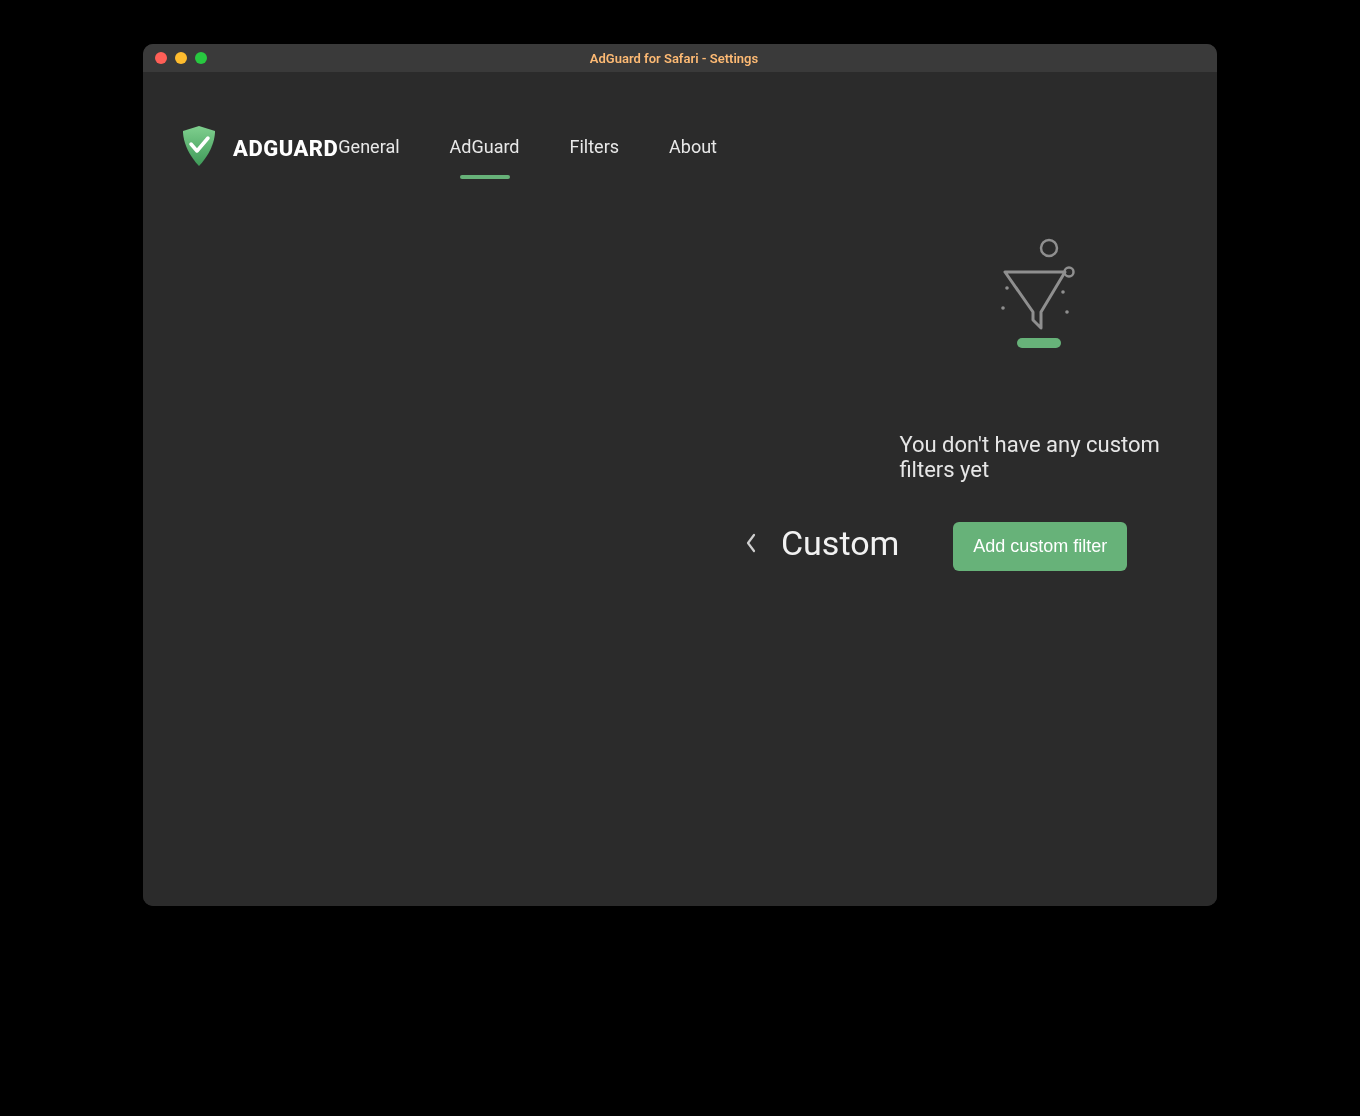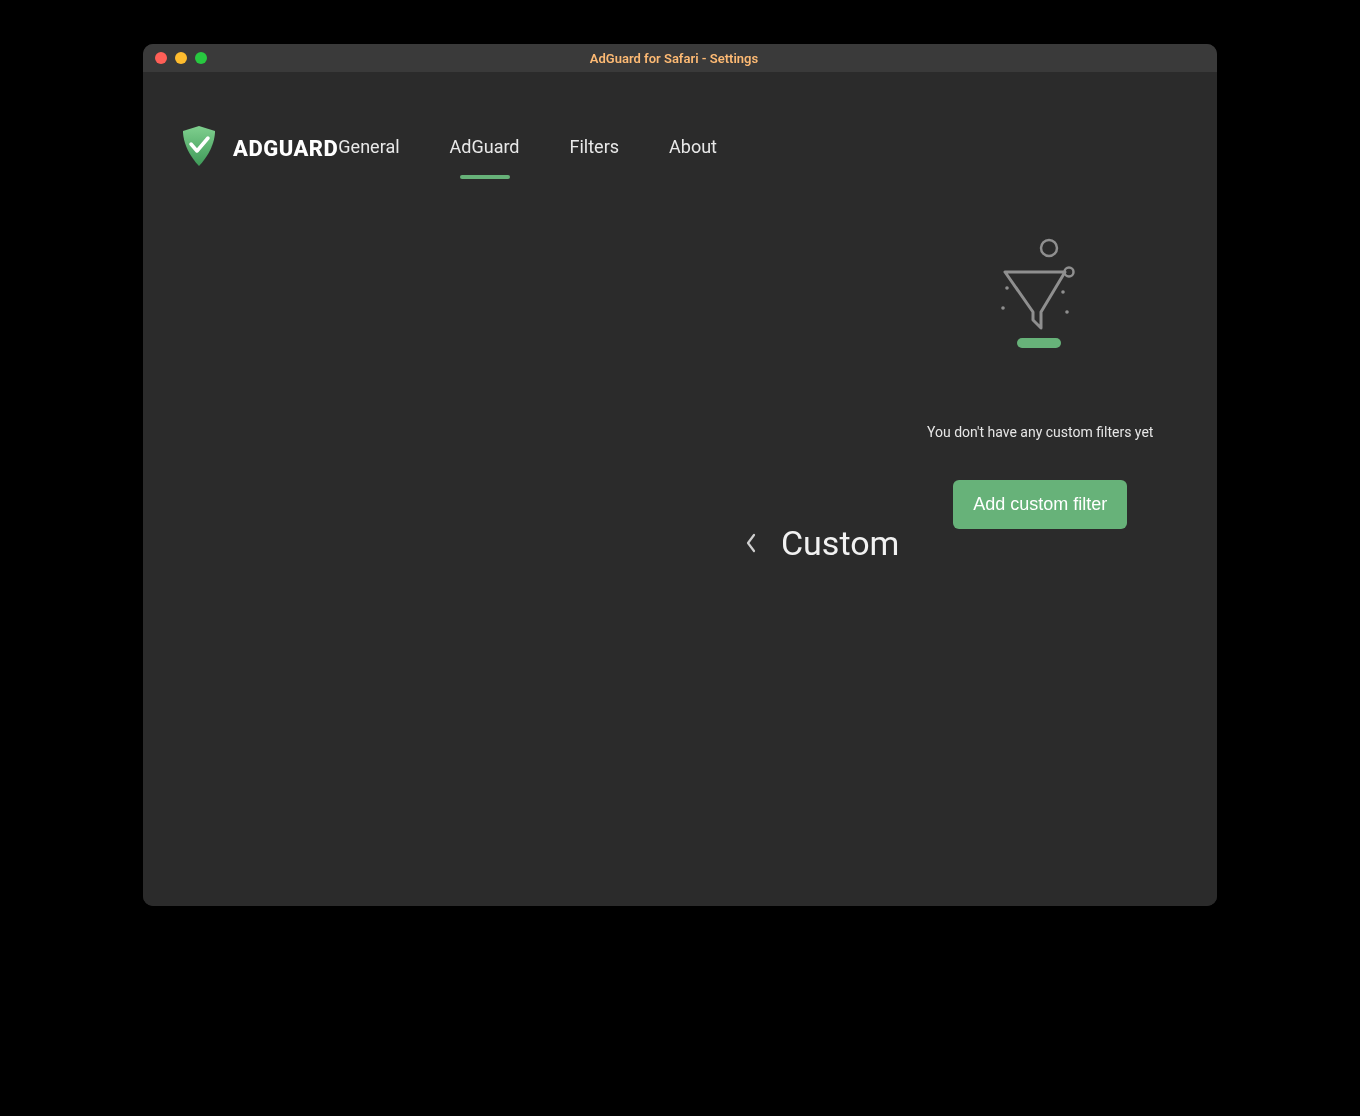--- a/index.html
+++ b/index.html
@@ -122,23 +122,23 @@
     flex: 1;
     display: flex;
     flex-direction: column;
     align-items: center;
     justify-content: flex-start;
     margin-top: 110px;
     gap: 40px;
   }
   .empty-text {
     color: #e6e6e6;
-    font-size: 14px;
-    font-weight: 400;
-    margin-top: 20px;
+    font-size: 22px;
+    font-weight: 400;
+    margin-top: 28px;
   }
   .add-btn {
     background: #67b279;
     color: #fff;
     border: none;
     border-radius: 6px;
     padding: 14px 20px;
     font-size: 18px;
     font-weight: 400;
     cursor: pointer;

